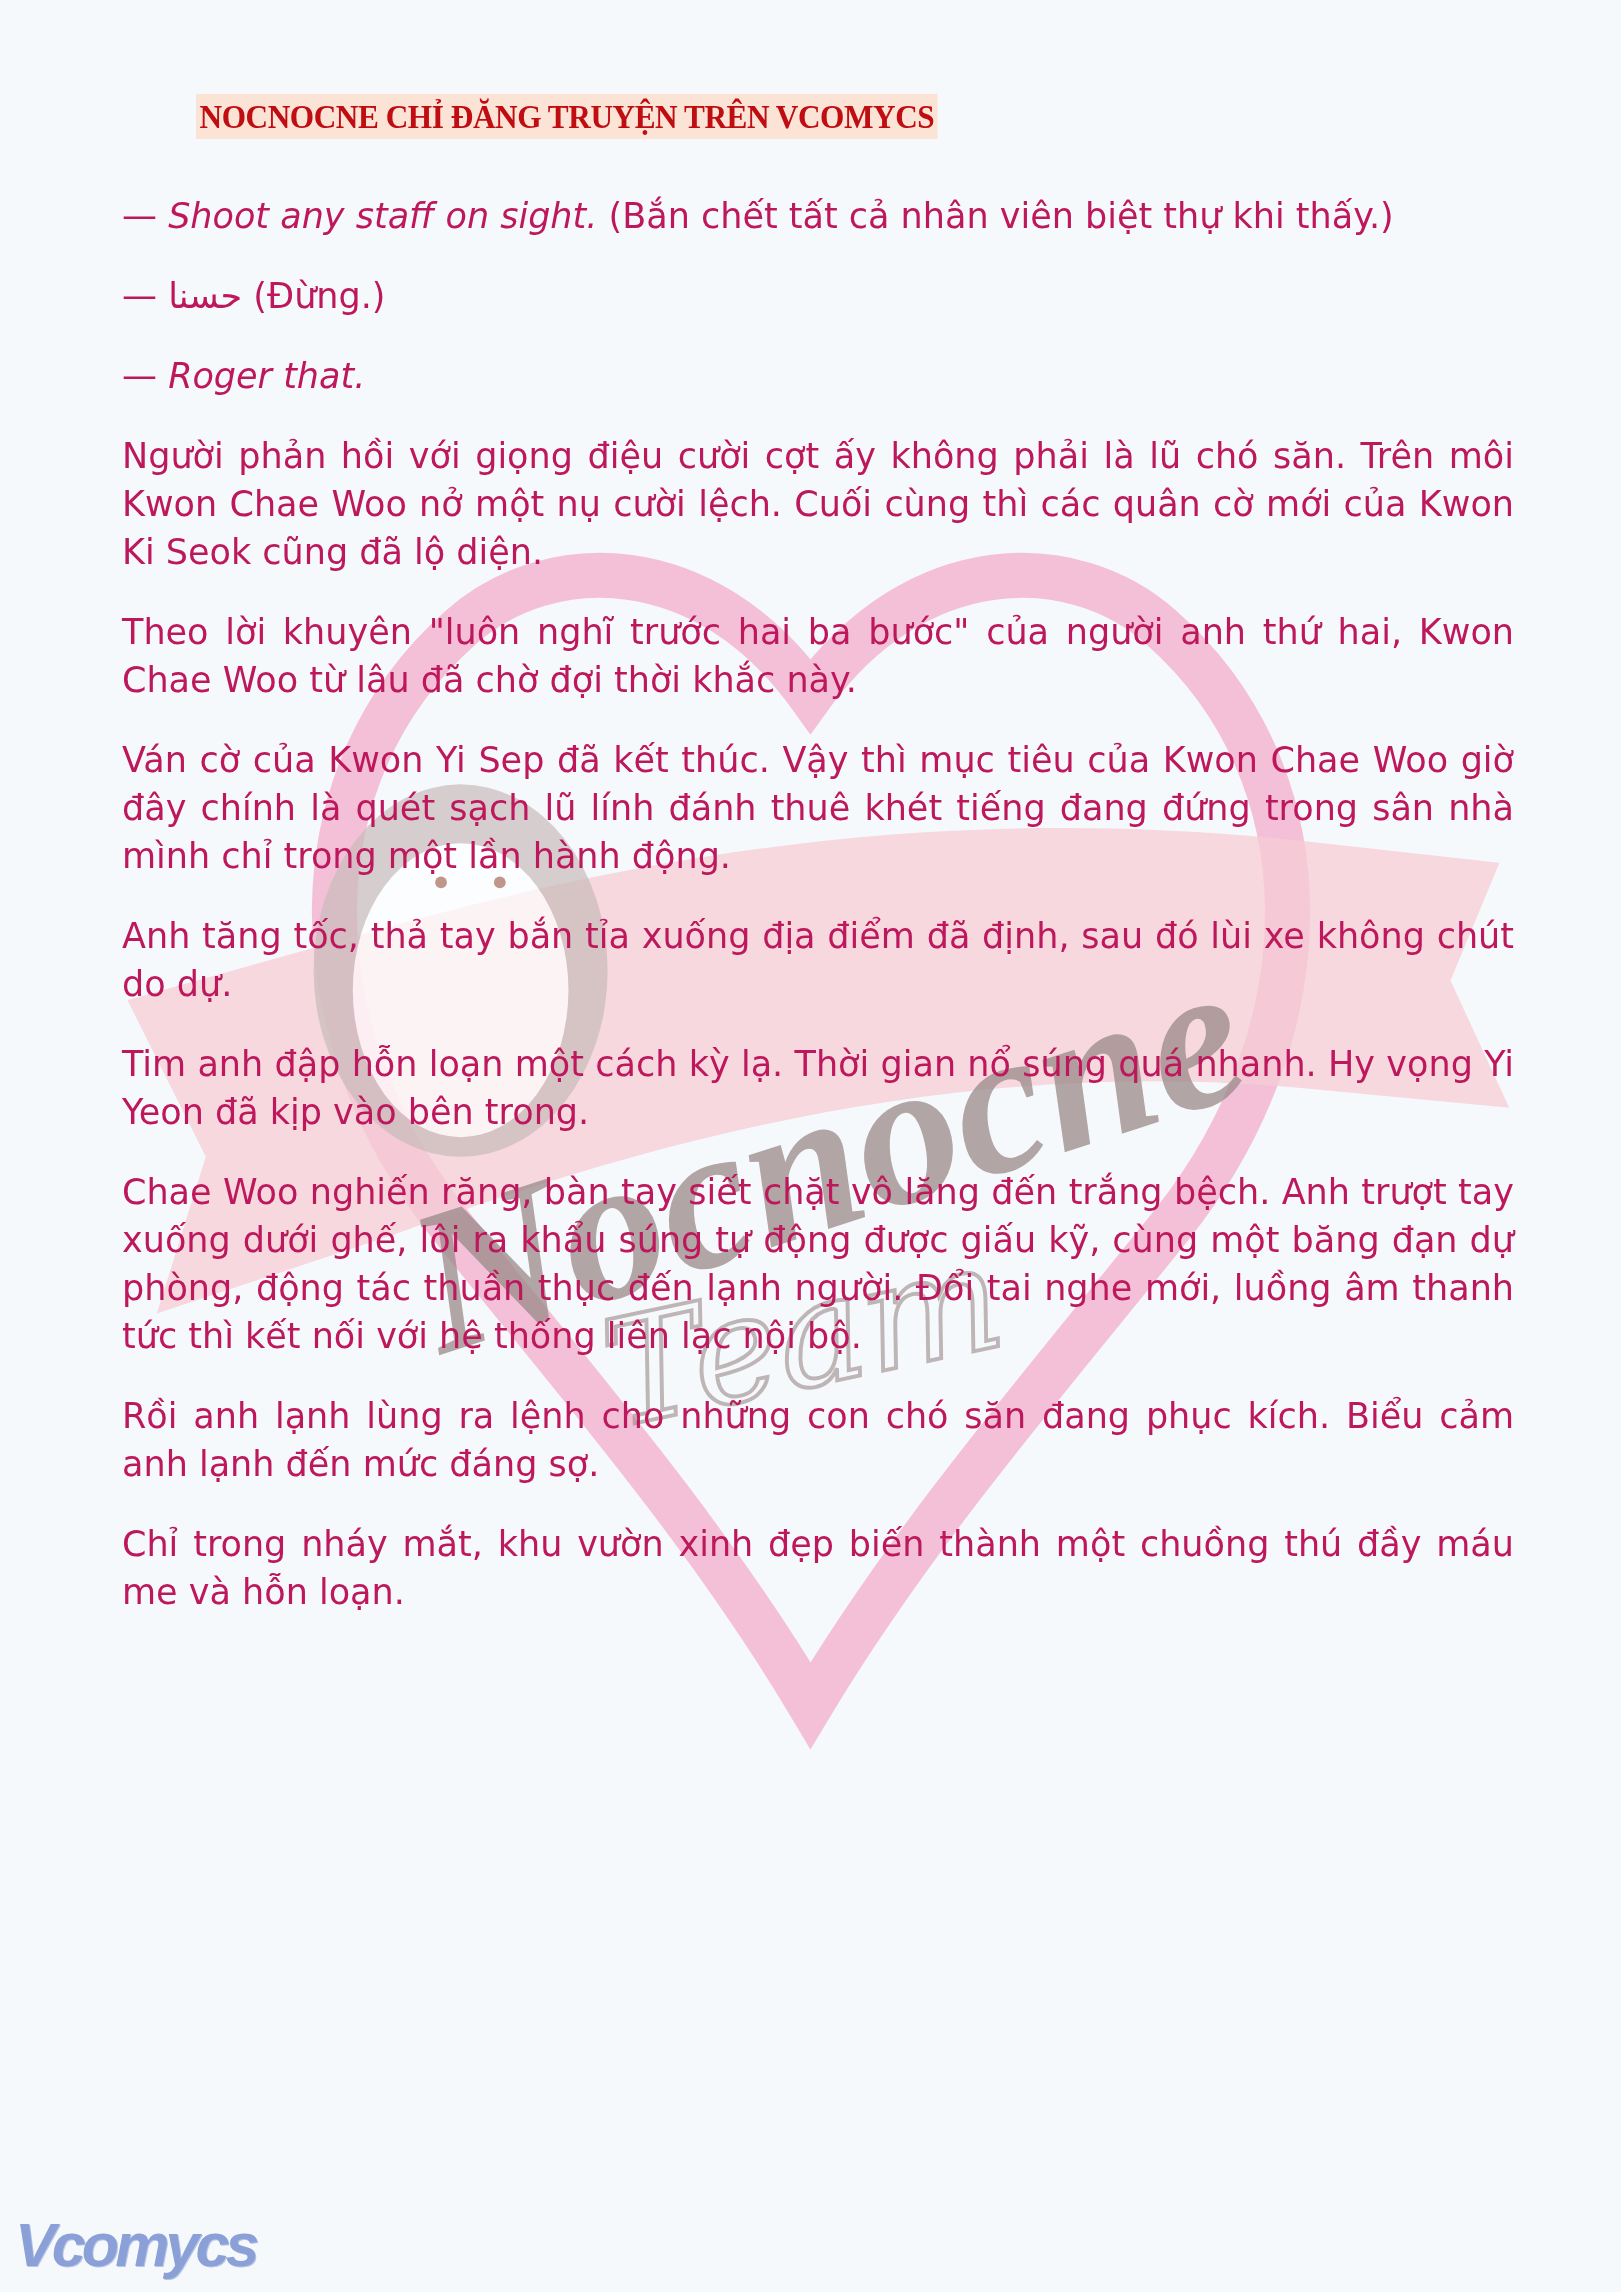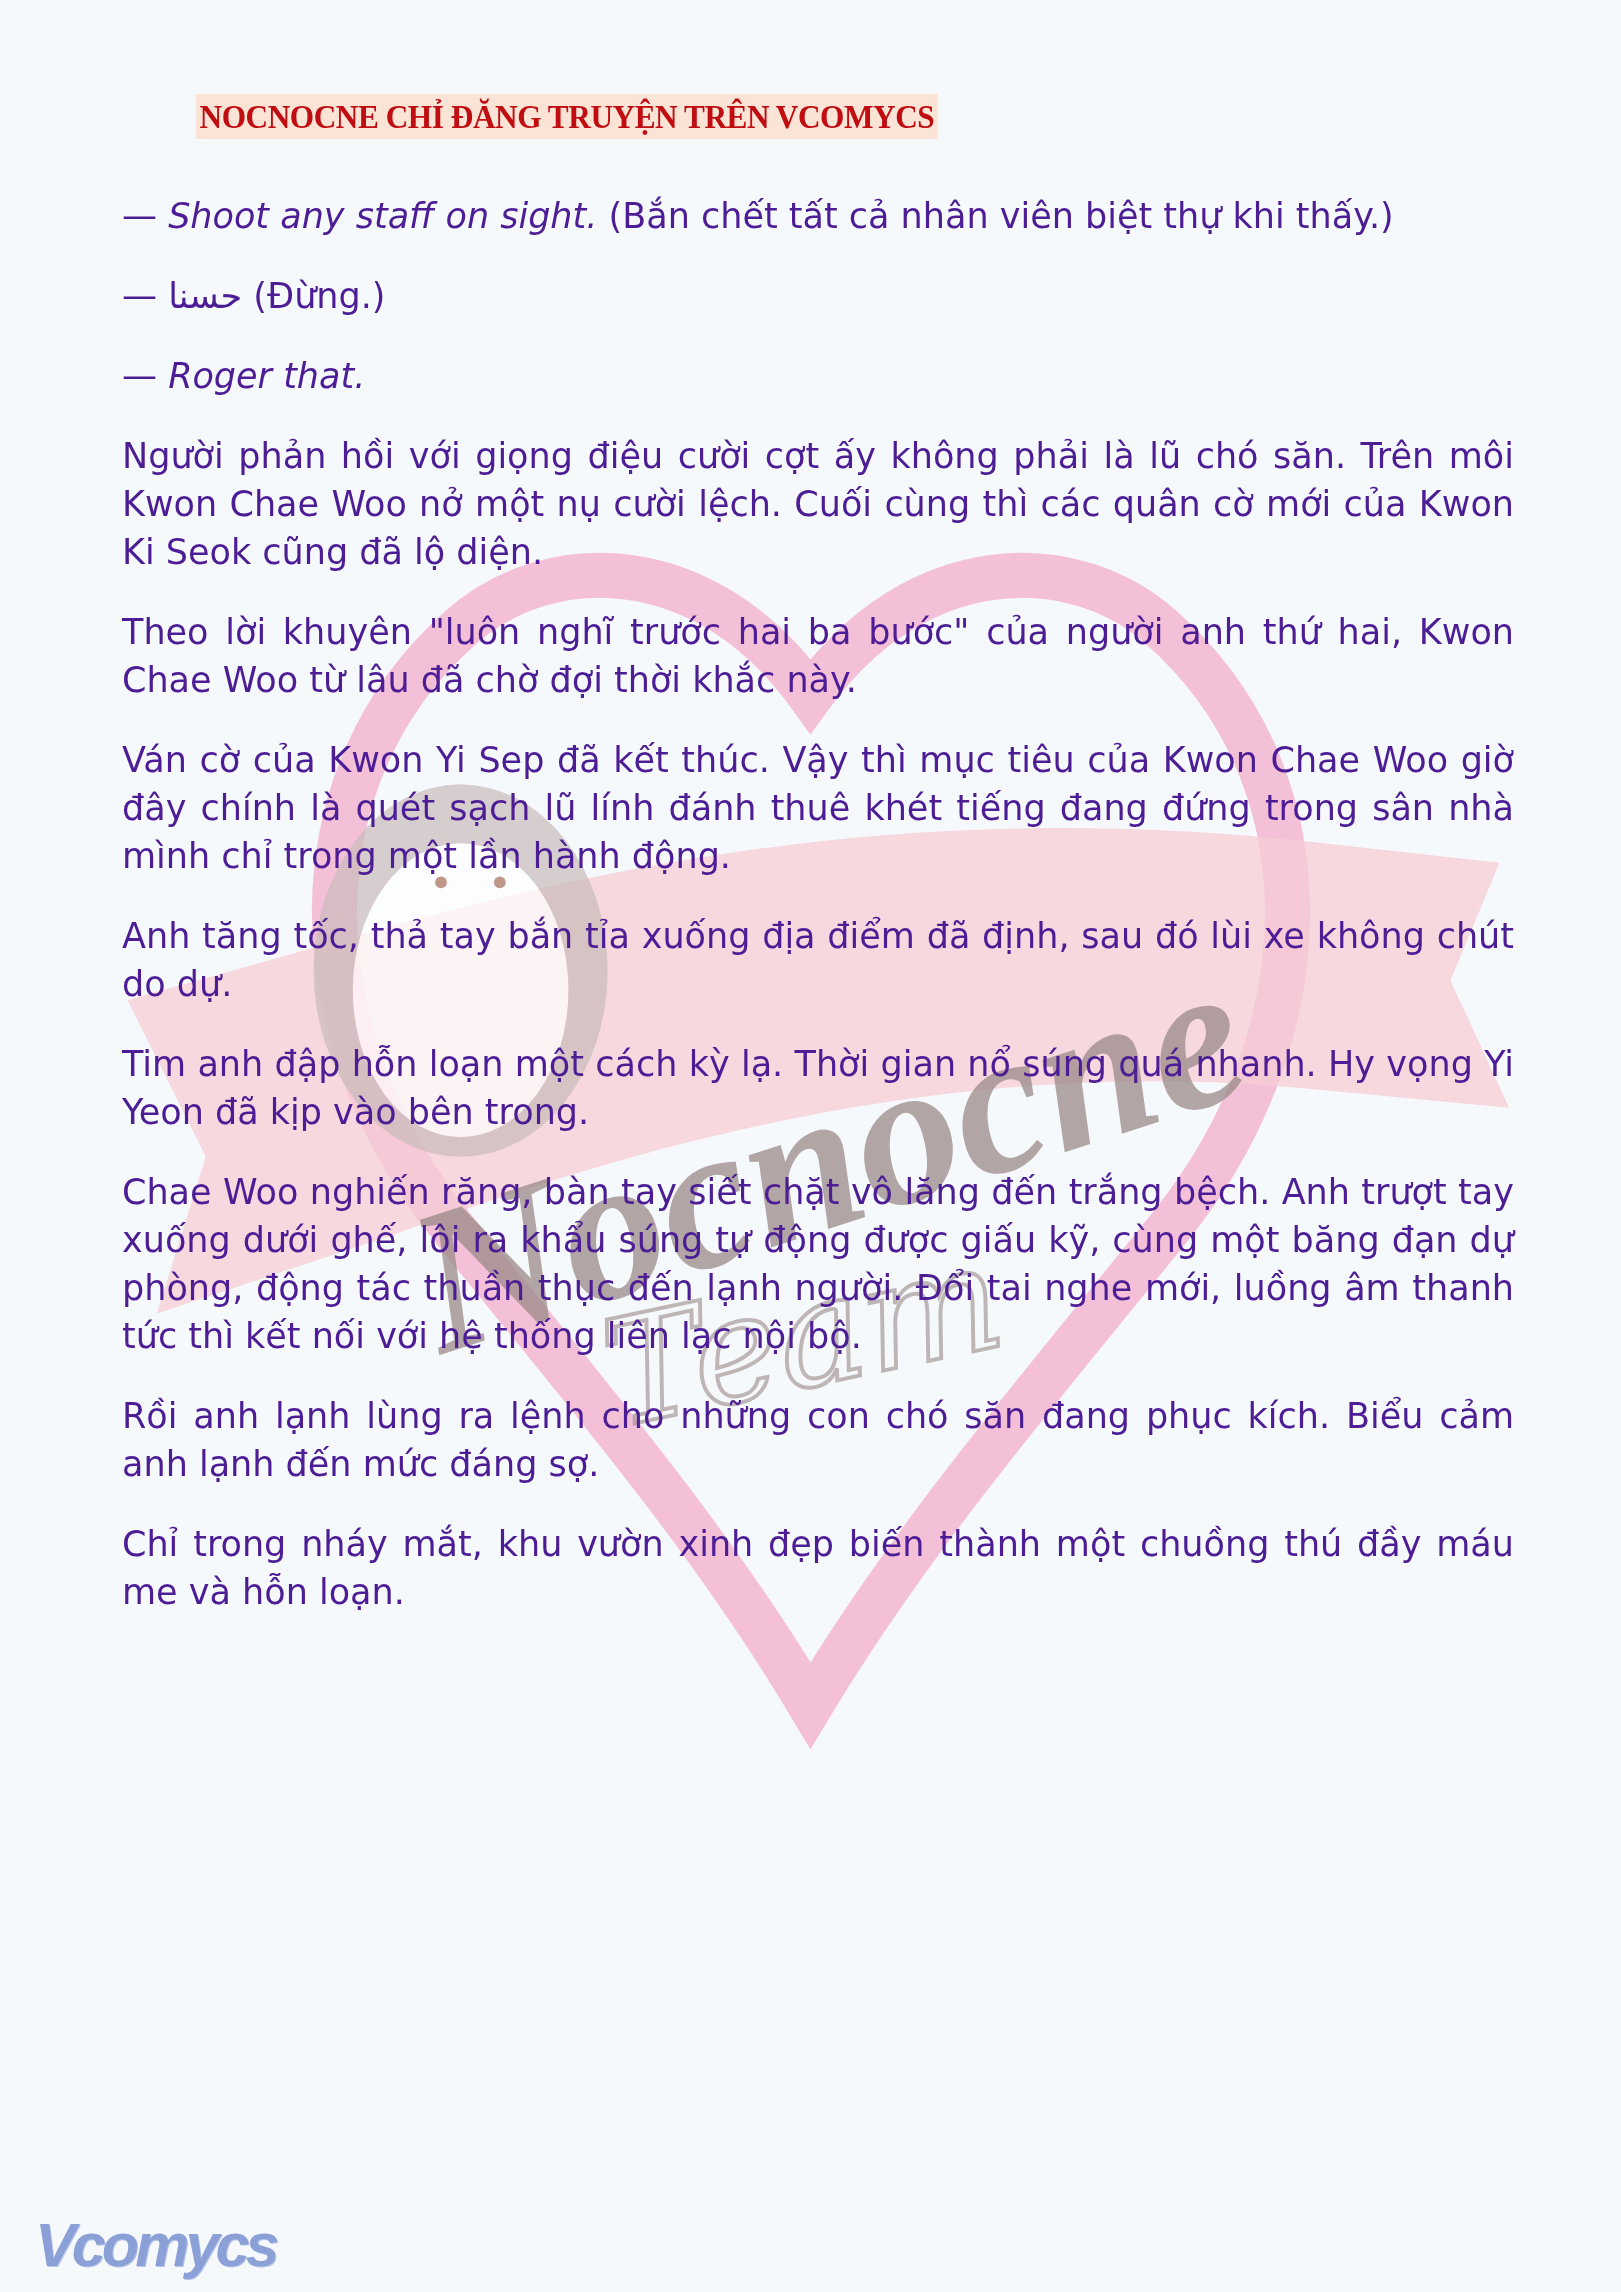--- a/index.html
+++ b/index.html
@@ -11,26 +11,26 @@
   .page-header {
     position: absolute; left: 196px; top: 94px; height: 45px;
     background: #fbe3d6; padding: 0 3.9px;
     font-family: "Liberation Serif", "DejaVu Serif", serif;
     font-weight: bold; font-size: 34px; line-height: 45px; color: #c00d12;
     letter-spacing: -0.5px; transform: scaleX(0.92); transform-origin: left center;
   }
   .content {
     position: absolute; left: 122px; top: 192px; width: 1392px;
     font-family: "DejaVu Sans", "Liberation Sans", sans-serif;
-    font-size: 35px; line-height: 48px; color: #4c1d95;
+    font-size: 35px; line-height: 48px; color: #be185d;
   }
   .para { margin: 0 0 32px 0; text-align: justify; }
   .it { font-style: italic; }
   .logo {
-    position: absolute; left: 35px; top: 2210px;
+    position: absolute; left: 15px; top: 2210px;
     font-family: "Liberation Sans", sans-serif; font-weight: bold; font-style: italic;
     font-size: 61px; color: #8aa0d6; letter-spacing: -3.9px;
     text-shadow: 1px 1px 0 #b7c5ea;
   }
 </style>
 </head>
 <body>
 
 <svg class="watermark" viewBox="0 0 1654 2339">
 

